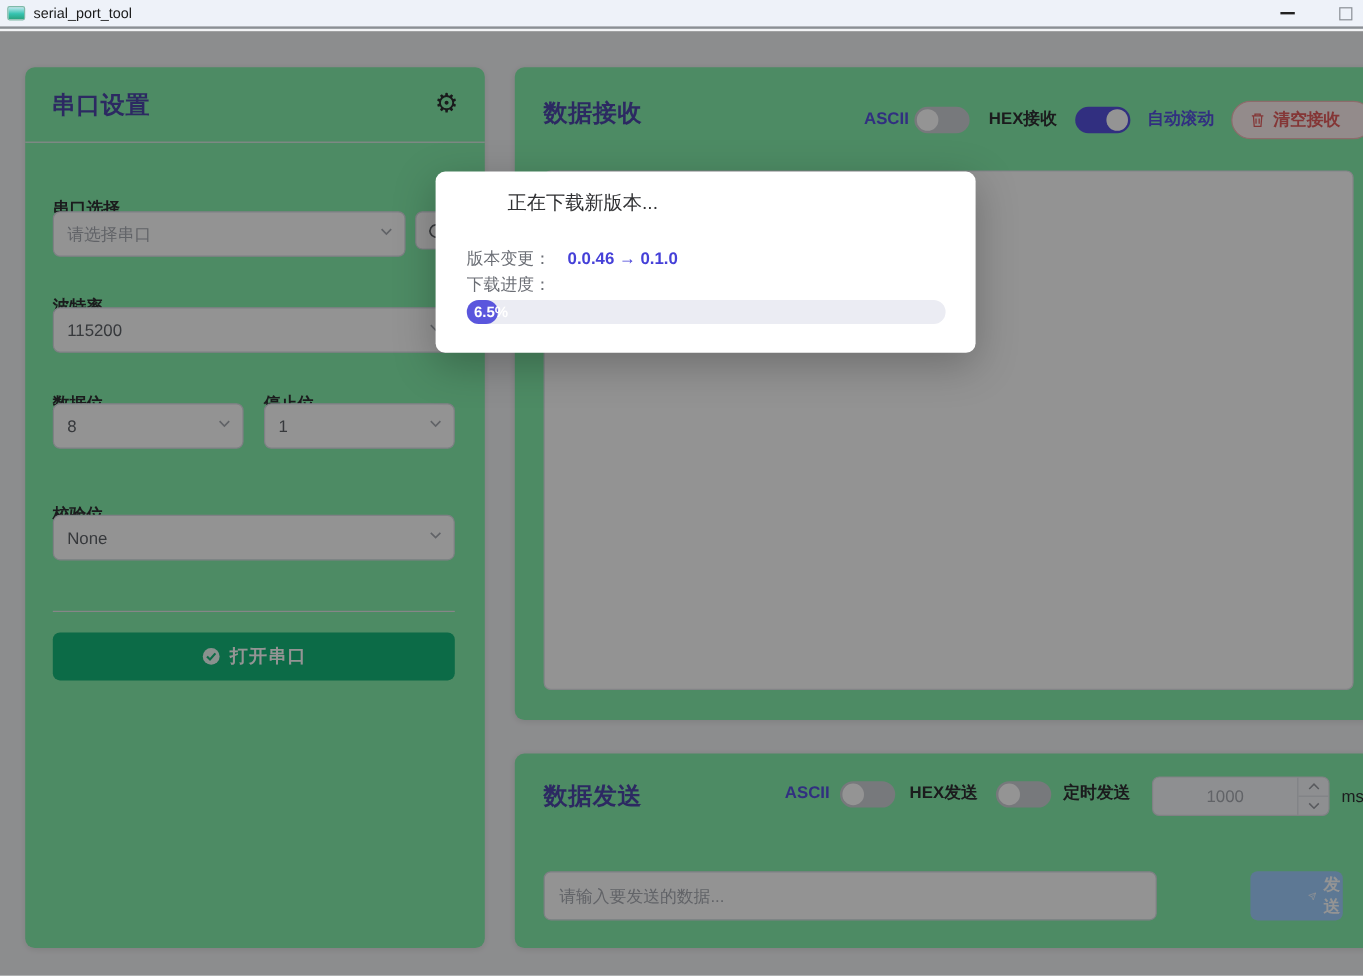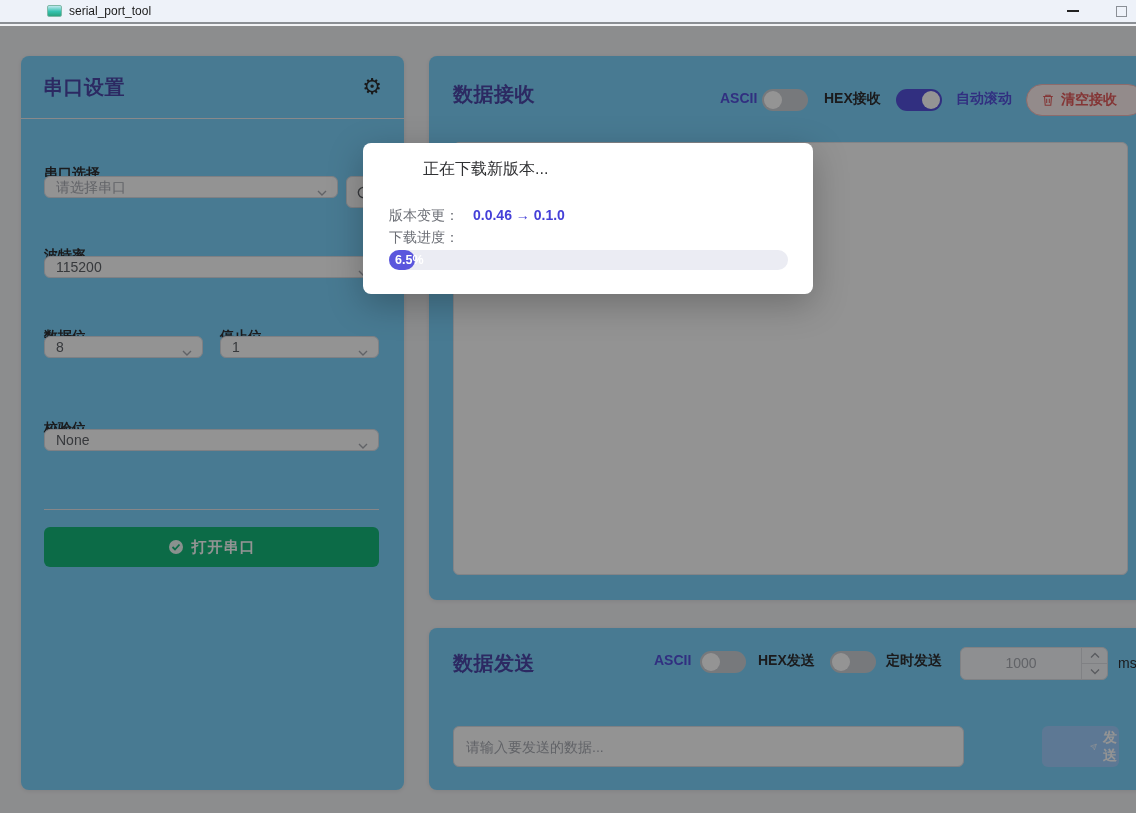--- a/index.html
+++ b/index.html
@@ -6,55 +6,55 @@
   html,body { width:1136px; height:813px; overflow:hidden; }
   body {
     font-family:"Liberation Sans","DejaVu Sans",sans-serif;
     background:#f2f3f5; position:relative;
   }
 
   
   .titlebar {
     position:absolute; left:0; top:0; width:1136px; height:24px;
     background:#eef2f9; border-bottom:2px solid #8b8f94;
-    display:flex; align-items:center; z-index:200;padding-left:41px;
+    display:flex; align-items:center; z-index:200;
   }
   .app-icon {
     width:15px; height:12px; margin-left:6px; border-radius:2px;
     background:linear-gradient(180deg,#bfe8ee 0%,#35c3b0 55%,#2aa37f 100%);
     border:1px solid #7fb9a8;
   }
   .titlebar-text { font-size:12px; color:#1b1b1b; margin-left:7px; }
   .win-btn { position:absolute; top:0; height:22px; width:30px; display:flex; align-items:center; justify-content:center; }
   .win-min { left:1058px; }
   .win-min .glyph { width:12px; height:0; border-top:2px solid #222; }
   .win-max { left:1106px; }
   .win-max .glyph { width:11px; height:11px; border:1px solid #8a8f96; background:transparent; }
 
   
   .app { position:absolute; left:0; top:26px; width:1136px; height:787px; }
 
   .card {
-    position:absolute; background:#7dd3fc; border-radius:8px;
+    position:absolute; background:#86efac; border-radius:8px;
     box-shadow:0 1px 5px rgba(0,0,0,0.09);
   }
   .card-title { font-size:20px; font-weight:bold; color:#4c48a9; letter-spacing:0.5px; }
 
   
   .settings-card { left:21px; top:30px; width:383px; height:734px; }
   .settings-header {
     position:absolute; left:0; top:0; width:100%; height:63px;
     border-bottom:1px solid #ececf0; display:flex; align-items:center;
     padding:0 22px; justify-content:space-between;
   }
   .gear { font-family:"DejaVu Sans",sans-serif; font-size:22px; color:#2c2d30; line-height:1; cursor:default; }
 
   .field-label { position:absolute; font-size:14px; font-weight:bold; color:#2f3033;margin-top:24px; }
   .select {
-    position:absolute; height:22px; background:#fdfdfe;
+    position:absolute; height:38px; background:#fdfdfe;
     border:1px solid #d9dce3; border-radius:6px;
     font-size:14px; color:#5f6368; line-height:30px; padding:0 26px 0 11px;
     display:flex; align-items:center;
   }
   .select .sel-text { flex:1; white-space:nowrap; overflow:hidden; }
   .select.placeholder .sel-text { color:#a8abb2; }
   .select .chev { position:absolute; right:9px; top:10px; }
 
   .icon-btn {
     position:absolute; width:34px; height:32px; background:#fdfdfe;

